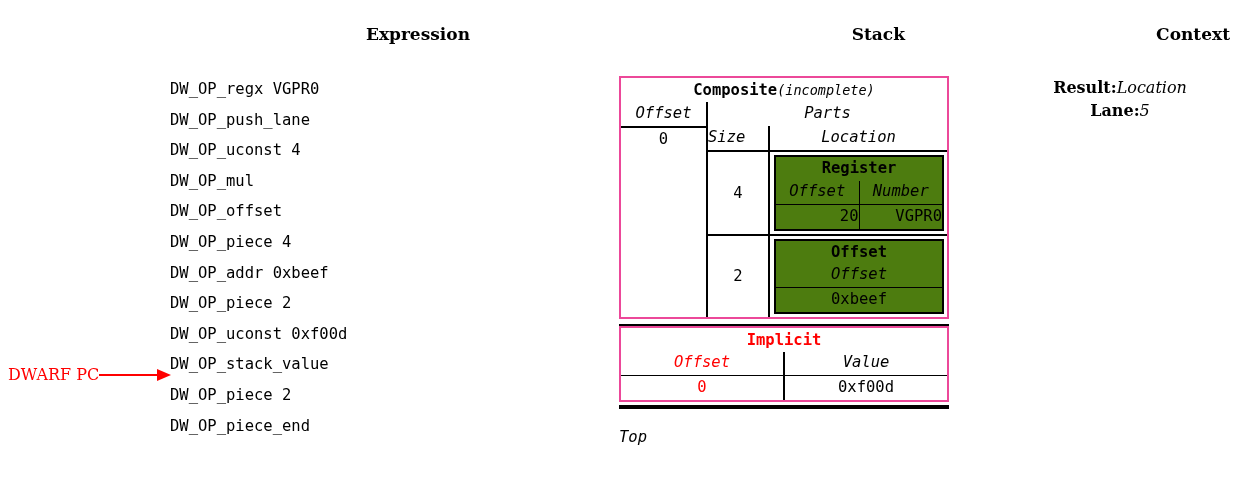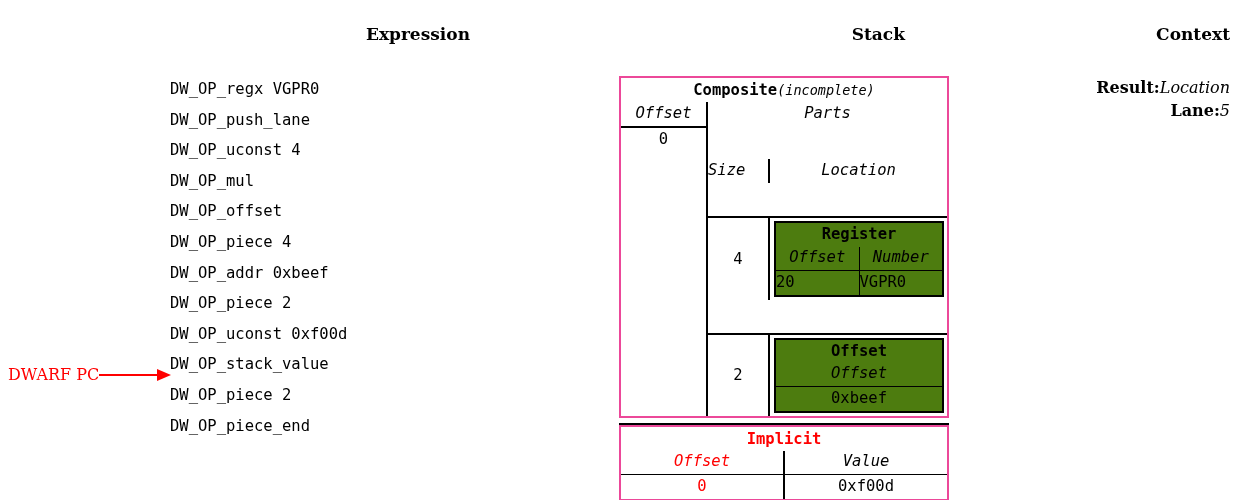--- a/index.html
+++ b/index.html
@@ -113,21 +113,20 @@
     text-align: center;
     padding: 1px 0 2px 0;
     line-height: 1.35;
   }
   .offset-fill { flex: 1 1 auto; }
 
   .parts-col {
     flex: 1 1 auto;
     display: flex;
     flex-direction: column;
-    gap: 33px;
   }
   .parts-head {
     text-align: center;
     font-style: italic;
     padding: 1px 0 2px 0;
     line-height: 1.35;
   }
 
   .sizeloc-head { display: flex; align-items: stretch; }
   .size-cell {
@@ -186,21 +185,21 @@
     flex: 1 1 50%;
     text-align: center;
     font-style: italic;
     padding: 0 0 2px 0;
     line-height: 1.35;
   }
   .sub-head-2 > div:first-child { border-right: 1.5px solid #000; }
   .sub-val-2 { display: flex; }
   .sub-val-2 > div {
     flex: 1 1 50%;
-    text-align: left;
+    text-align: right;
     padding: 1px 0 2px 0;
     line-height: 1.35;
   }
   .sub-val-2 > div:first-child { border-right: 1.5px solid #000; }
 
   .sub-head-1 {
     text-align: center;
     font-style: italic;
     border-bottom: 1.5px solid #000;
     padding: 0 0 2px 0;
@@ -250,21 +249,21 @@
     font-size: 15.5px;
     padding-top: 19px;
   }
 
   
   #context-list {
     position: absolute;
     left: 1010px;
     top: 76px;
     width: 220px;
-    text-align: right;
+    text-align: center;
     font-family: "DejaVu Serif", serif;
     font-size: 16px;
     line-height: 23px;
   }
   #context-list .ctx-line { white-space: nowrap; }
   #context-list .ctx-key { font-weight: bold; }
   #context-list .ctx-val { font-style: italic; }
 </style>
 </head>
 <body>

